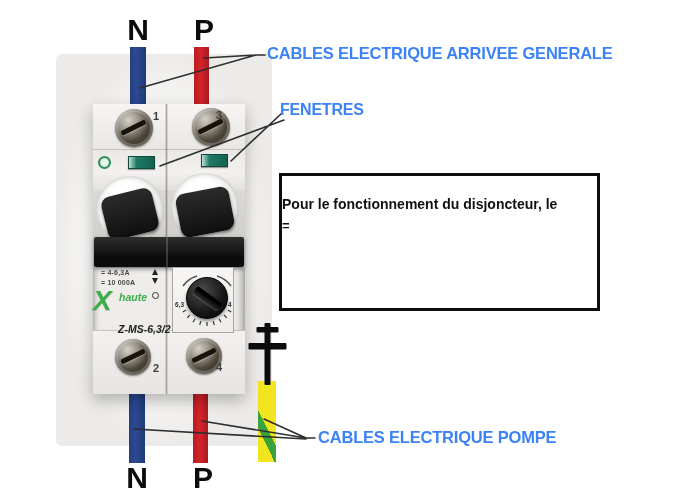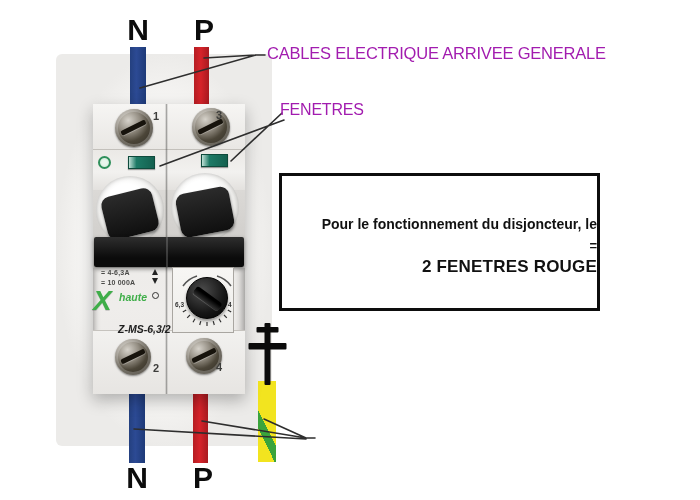--- a/index.html
+++ b/index.html
@@ -28,29 +28,29 @@
       var(--c-yellow,#f2e41f) 23px 46px);}
 
   
   .np{z-index:5;font-weight:800;font-size:30px;color:#0c0c0c;width:34px;text-align:center;letter-spacing:0;}
   .np.n-top{left:121px;top:13px;}
   .np.p-top{left:187px;top:13px;}
   .np.n-bot{left:120px;top:461px;}
   .np.p-bot{left:186px;top:461px;}
 
   
-  .ann{z-index:6;font-weight:400;color:#a21caf;white-space:nowrap;letter-spacing:-0.2px;}
+  .ann{z-index:6;font-weight:700;color:#3b82f6;white-space:nowrap;letter-spacing:-0.2px;}
   .t-arrivee{left:267px;top:44px;font-size:16.5px;}
   .t-fenetres{left:280px;top:101px;font-size:16px;text-align:center;}
   .t-pompe{left:318px;top:428px;font-size:16.5px;}
 
   
   .note-box{left:279px;top:173px;width:321px;height:138px;z-index:6;background:#ffffff;
-    border:3px solid #0d0d0d;display:flex;flex-direction:column;align-items:flex-end;
-    padding-top:36px;text-align:center;}
+    border:3px solid #0d0d0d;display:flex;flex-direction:column;align-items:flex-start;
+    padding-top:16px;text-align:center;}
   .note-l12{font-size:14px;font-weight:700;line-height:24px;color:#111;}
   .note-eq{font-size:13px;font-weight:700;line-height:19px;color:#111;}
   .note-l4{font-size:17px;font-weight:700;line-height:22px;color:#111;letter-spacing:0.2px;margin-top:1px;}
 
   
   .breaker{left:93px;top:104px;width:152px;height:290px;z-index:3;
     background:linear-gradient(180deg,#f4f3f1 0%,#ecebe8 38%,#efedeb 70%,#eae8e5 100%);
     box-shadow:0 6px 16px rgba(0,0,0,.28),
       inset 4px 0 6px -3px rgba(0,0,0,.38),
       inset -5px 0 8px -3px rgba(0,0,0,.42);
@@ -200,20 +200,20 @@
     <path d="M134,429 L306,439 M202,421 L306,438 M264,419 L306,438 M306,438 L315,438" stroke="#2e2e2e" stroke-width="1.6" fill="none" stroke-linecap="round"></path>
   </svg>
 
   <div class="abs np n-top">N</div>
   <div class="abs np p-top">P</div>
   <div class="abs np n-bot">N</div>
   <div class="abs np p-bot">P</div>
 
   <div class="abs ann t-arrivee">CABLES ELECTRIQUE ARRIVEE GENERALE</div>
   <div class="abs ann t-fenetres">FENETRES</div>
+  <div class="abs ann t-pompe">CABLES ELECTRIQUE POMPE</div>
 
   <div class="abs note-box">
     <div class="note-l12">Pour le fonctionnement du disjoncteur, le</div>
     <div class="note-eq">=</div>
-    <div class="note-l4">2 FENETRES ROUGE</div>
   </div>
 
 </div>
 
 </body></html>

